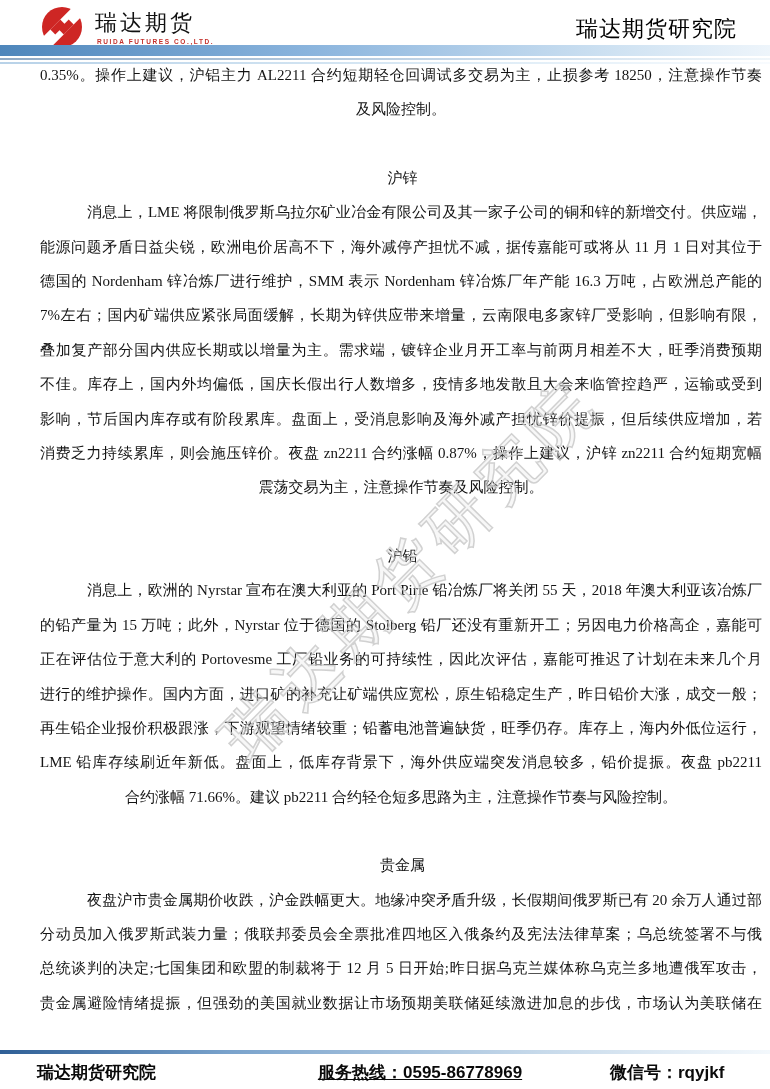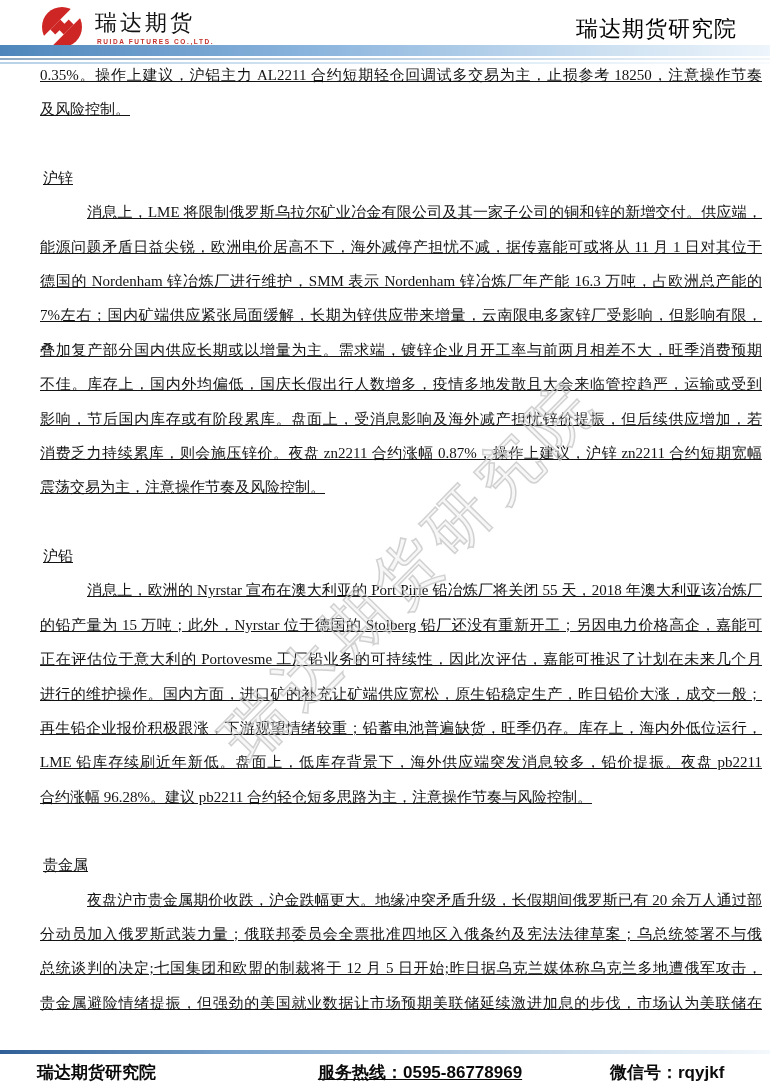--- a/index.html
+++ b/index.html
@@ -12,22 +12,22 @@
   .logo-en{position:absolute;left:97px;top:38px;font-family:"Liberation Sans","DejaVu Sans",sans-serif;
            font-size:6.5px;letter-spacing:1.6px;color:#c4302b;font-weight:bold;}
   .hdr-institute{position:absolute;right:33px;top:14px;font-size:22px;letter-spacing:1px;color:#000;}
   .hdr-bar1{position:absolute;left:0;top:45px;width:770px;height:11px;
             background:linear-gradient(90deg,#4e86bb 0%,#8ab4dd 40%,#cfe2f2 80%,#eef5fb 100%);}
   .hdr-bar2{position:absolute;left:0;top:58px;width:770px;height:2px;
             background:linear-gradient(90deg,#8fa9c4 0%,#c3d6e8 60%,#f0f6fa 100%);}
   .hdr-bar3{position:absolute;left:0;top:62px;width:770px;height:2px;
             background:linear-gradient(90deg,#b8d2e8 0%,#dcebf6 60%,#f8fbfe 100%);}
   
-  .doc{position:absolute;left:40px;top:58px;width:722px;color:#141414;text-decoration:underline;}
-  .line{line-height:34.4px;font-size:15px;white-space:normal;}
+  .doc{position:absolute;left:40px;top:58px;width:722px;color:#141414;}
+  .line{line-height:34.4px;font-size:15px;white-space:normal;text-align:center;}
   .jfy{text-align:justify;text-align-last:justify;text-justify:inter-character;}
   .ind{text-indent:47px;}
   .h{margin-top:34px;margin-left:3px;}
   
   .wm{position:absolute;left:410px;top:570px;transform:translate(-50%,-50%) rotate(-45.5deg);
       font-size:64px;letter-spacing:8px;white-space:nowrap;
       color:rgba(185,185,185,0.14);-webkit-text-stroke:1.5px #c6c6c6;
       opacity:.8;pointer-events:none;}
   
   .ftr-bar{position:absolute;left:0;top:1050px;width:770px;height:4px;
@@ -71,21 +71,21 @@
       <div class="line jfy">影响，节后国内库存或有阶段累库。盘面上，受消息影响及海外减产担忧锌价提振，但后续供应增加，若</div>
       <div class="line jfy">消费乏力持续累库，则会施压锌价。夜盘 zn2211 合约涨幅 0.87%，操作上建议，沪锌 zn2211 合约短期宽幅</div>
       <div class="line">震荡交易为主，注意操作节奏及风险控制。</div>
       <div class="line h">沪铅</div>
       <div class="line ind jfy">消息上，欧洲的 Nyrstar 宣布在澳大利亚的 Port Pirie 铅冶炼厂将关闭 55 天，2018 年澳大利亚该冶炼厂</div>
       <div class="line jfy">的铅产量为 15 万吨；此外，Nyrstar 位于德国的 Stolberg 铅厂还没有重新开工；另因电力价格高企，嘉能可</div>
       <div class="line jfy">正在评估位于意大利的 Portovesme 工厂铅业务的可持续性，因此次评估，嘉能可推迟了计划在未来几个月</div>
       <div class="line jfy">进行的维护操作。国内方面，进口矿的补充让矿端供应宽松，原生铅稳定生产，昨日铅价大涨，成交一般；</div>
       <div class="line jfy">再生铅企业报价积极跟涨，下游观望情绪较重；铅蓄电池普遍缺货，旺季仍存。库存上，海内外低位运行，</div>
       <div class="line jfy">LME 铅库存续刷近年新低。盘面上，低库存背景下，海外供应端突发消息较多，铅价提振。夜盘 pb2211</div>
-      <div class="line">合约涨幅 96.28%。建议 pb2211 合约轻仓短多思路为主，注意操作节奏与风险控制。</div>
+      <div class="line">合约涨幅 71.66%。建议 pb2211 合约轻仓短多思路为主，注意操作节奏与风险控制。</div>
       <div class="line h">贵金属</div>
       <div class="line ind jfy">夜盘沪市贵金属期价收跌，沪金跌幅更大。地缘冲突矛盾升级，长假期间俄罗斯已有 20 余万人通过部</div>
       <div class="line jfy">分动员加入俄罗斯武装力量；俄联邦委员会全票批准四地区入俄条约及宪法法律草案；乌总统签署不与俄</div>
       <div class="line jfy">总统谈判的决定;七国集团和欧盟的制裁将于 12 月 5 日开始;昨日据乌克兰媒体称乌克兰多地遭俄军攻击，</div>
       <div class="line jfy">贵金属避险情绪提振，但强劲的美国就业数据让市场预期美联储延续激进加息的步伐，市场认为美联储在</div>
     </div>
 
   <div class="wm">瑞达期货研究院</div>
 
   <div class="ftr-bar"></div>

